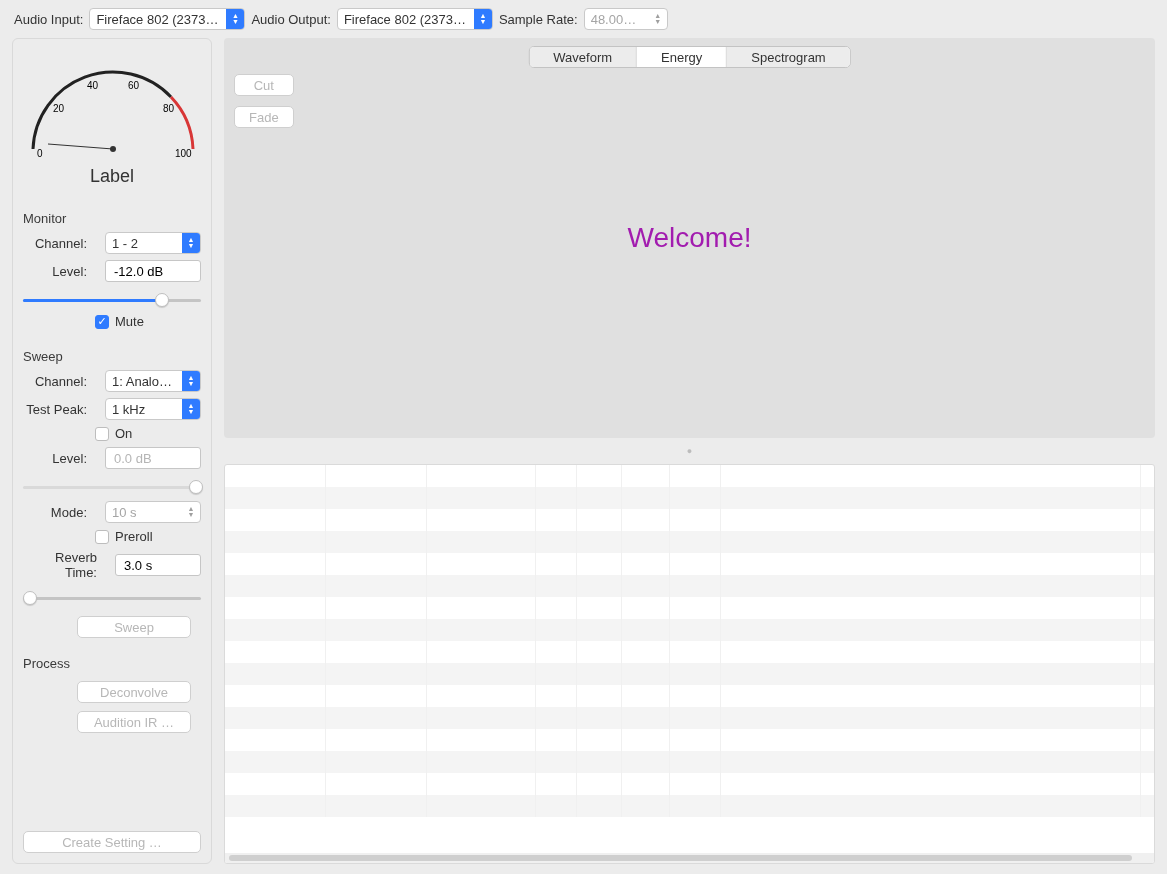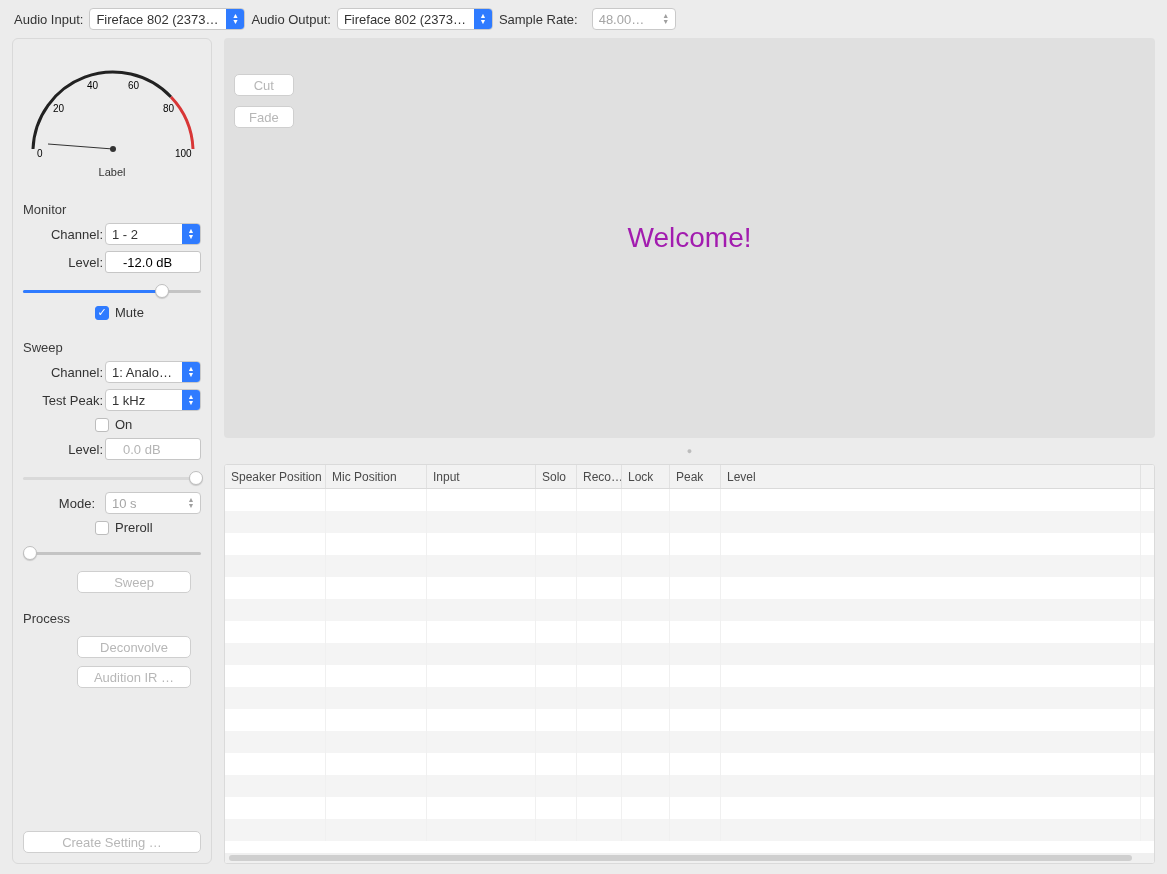--- a/index.html
+++ b/index.html
@@ -42,21 +42,21 @@
     color: #fff;
     display: flex;
     flex-direction: column;
     align-items: center;
     justify-content: center;
     font-size: 7px;
     line-height: 6px;
     height: 100%;
     gap:1px;
   }
-  .mac-select.disabled { color: #a5a5a5; margin-left: 8px; }
+  .mac-select.disabled { color: #a5a5a5; }
   .mac-select.disabled .sel-arrows {
     background: transparent;
     color: #9f9f9f;
   }
   .content {
     display: flex;
     gap: 12px;
     padding: 0 12px 12px 12px;
     height: 838px;
   }
@@ -64,46 +64,46 @@
     width: 200px;
     background: #ececec;
     border: 1px solid #d9d9d9;
     border-radius: 6px;
     padding: 10px 10px;
     display: flex;
     flex-direction: column;
     overflow-y: auto;
   }
   .gauge-box { text-align: center; margin-bottom: 10px; }
-  .gauge-label { font-size: 11px; margin-top: 4px; }
+  .gauge-label { font-size: 18px; margin-top: 4px; }
   .section-title {
     font-size: 13px;
     color: #3a3a3a;
     margin: 14px 0 6px 0;
   }
   .row {
     display: flex;
     align-items: center;
     margin-bottom: 6px;
-    justify-content: flex-end;
-    gap: 2px;
+    justify-content: flex-start;
+    gap: 18px;
   }
   .row label.field-label {
     flex: 0 0 64px;
     text-align: right;
     color: #333;
   }
   .row .control { width: 96px; }
   .text-input {
     height: 22px;
     width: 96px;
     background: #fff;
     border: 1px solid #c6c6c6;
     border-radius: 3px;
-    padding: 0 17px;
+    padding: 0 8px;
     font-size: 13px;
   }
   .text-input.disabled { color: #b5b5b5; }
   .slider-wrap {
     position: relative;
     height: 20px;
     margin: 2px 0 4px 0;
   }
   .slider-track {
     position: absolute;
@@ -344,53 +344,52 @@
       <label class="field-label">Mode:</label>
       <div class="mac-select control disabled">
         <span class="sel-text">10 s</span>
         <span class="sel-arrows">▲<br>▼</span>
       </div>
     </div>
     <div class="check-row">
       <span class="check"></span>
       <span>Preroll</span>
     </div>
+    <div class="row">
+      <label class="field-label" style="flex:0 0 74px">Reverb Time:</label>
+      <input class="text-input control" style="width: 86px;" value="3.0 s">
+    </div>
     <div class="slider-wrap">
       <div class="slider-track" style="left:0;right:0"></div>
       <div class="slider-thumb" style="left:0"></div>
     </div>
     <div class="btn block disabled">Sweep</div>
 
     <div class="section-title">Process</div>
     <div class="btn block disabled">Deconvolve</div>
     <div class="btn block disabled">Audition IR …</div>
 
     <div class="btn wide disabled" style="margin-top:auto">Create Setting …</div>
   </div>
 
   <div class="main">
     <div class="canvas-box">
+      <div class="seg-control">
+        <div class="seg-item">Waveform</div>
+        <div class="seg-item active">Energy</div>
+        <div class="seg-item">Spectrogram</div>
+      </div>
       <div class="mini-btns">
         <div class="btn disabled">Cut</div>
         <div class="btn disabled">Fade</div>
       </div>
       <div class="welcome">Welcome!</div>
     </div>
     <div class="split-handle">●</div>
     <div class="table-wrap">
-      <div class="thead">
-        <div class="th c0">Speaker Position</div>
-        <div class="th c1">Mic Position</div>
-        <div class="th c2">Input</div>
-        <div class="th c3">Solo</div>
-        <div class="th c4">Reco…</div>
-        <div class="th c5">Lock</div>
-        <div class="th c6">Peak</div>
-        <div class="th c7">Level</div>
-      </div>
       <div class="tbody" id="tbody">
           <div class="tr">
             <div class="td c0"></div>
             <div class="td c1"></div>
             <div class="td c2"></div>
             <div class="td c3"></div>
             <div class="td c4"></div>
             <div class="td c5"></div>
             <div class="td c6"></div>
             <div class="td c7"></div>

